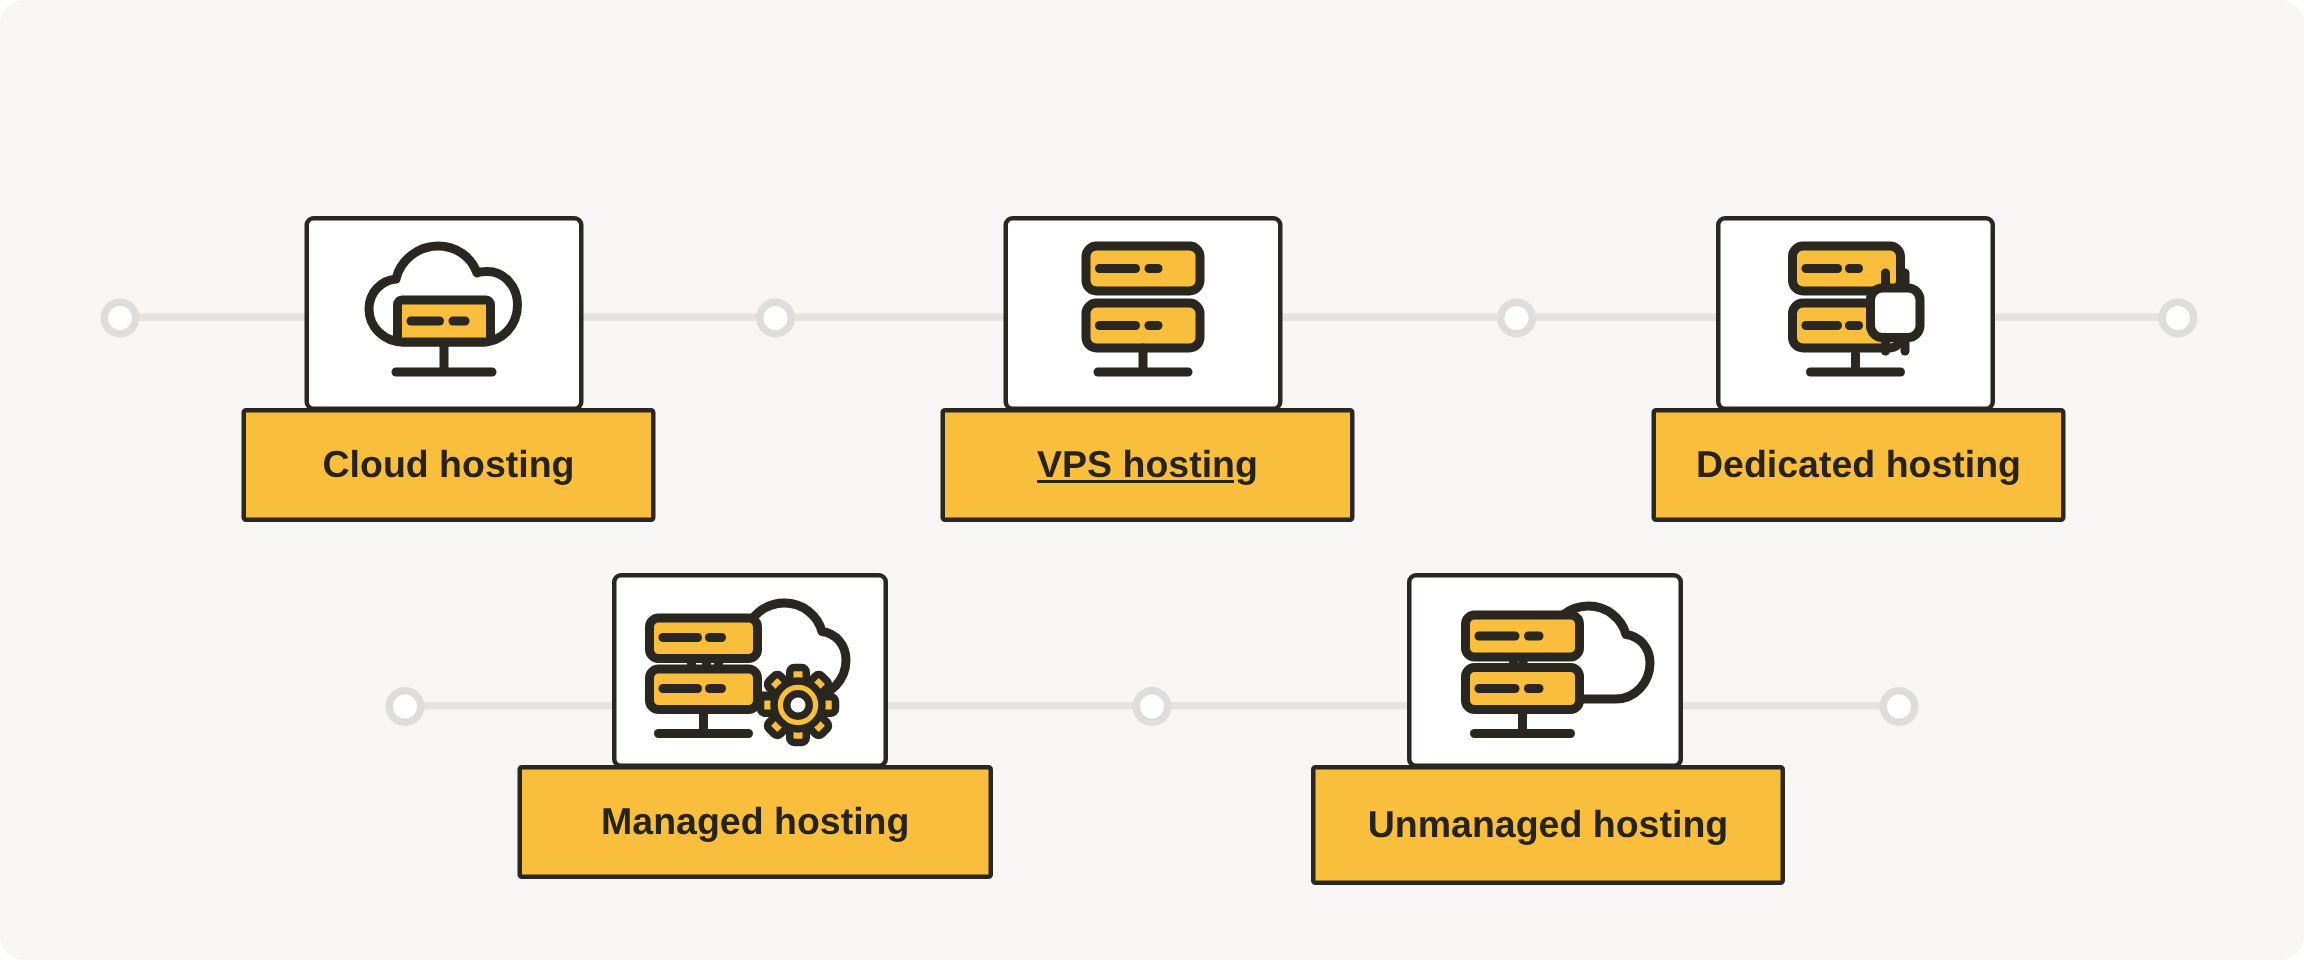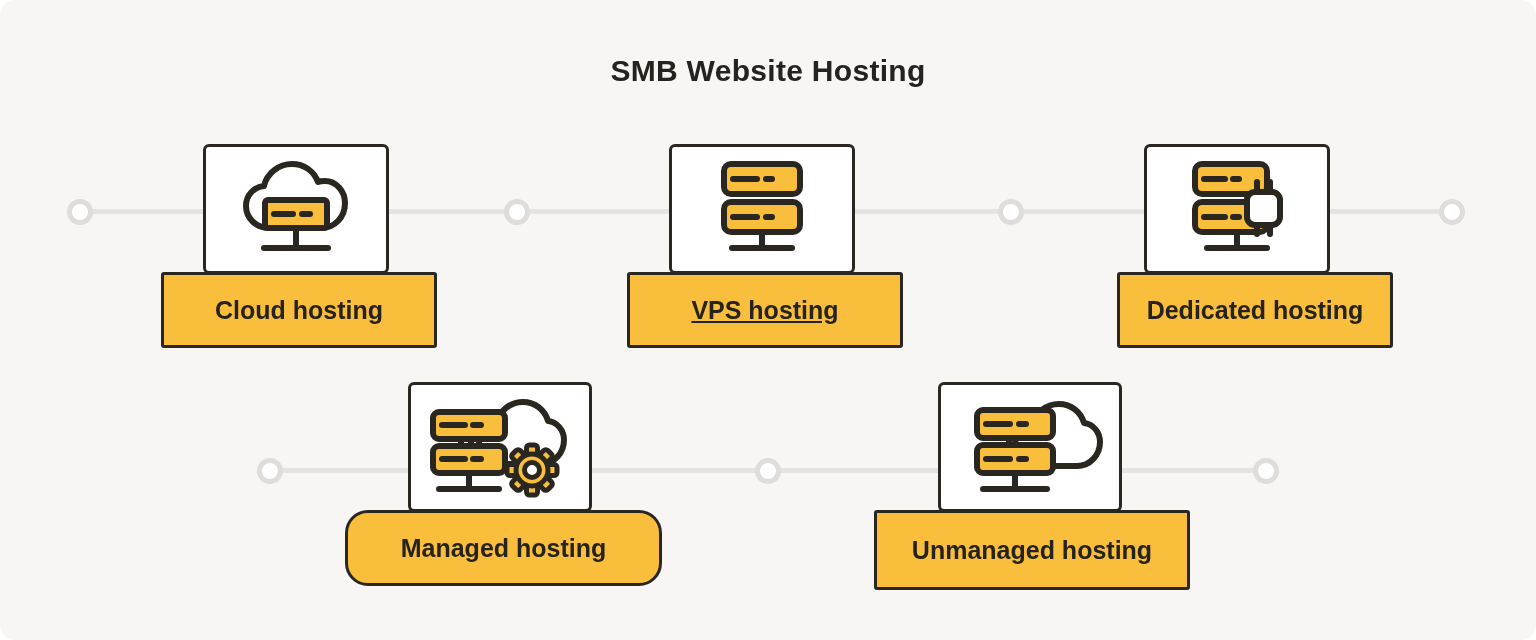--- a/index.html
+++ b/index.html
@@ -31,34 +31,33 @@
     background:#F9BE3B; border:3px solid #2A2620; border-radius:3px;
     display:flex; align-items:center; justify-content:center;
     font-size:25px; font-weight:700; color:#26221D;
   }
   
   #icon-cloud     { left:203px;  top:144px; width:186px; height:130px; }
   #label-cloud    { left:161px;  top:272px; width:276px; height:76px;  }
   #icon-vps       { left:669px;  top:144px; width:186px; height:130px; }
   #label-vps      { left:627px;  top:272px; width:276px; height:76px;text-decoration:underline;  }
   #icon-dedicated { left:1144px; top:144px; width:186px; height:130px; }
-  #label-dedicated{ left:1101px; top:272px; width:276px; height:76px;margin-left:16px;  }
+  #label-dedicated{ left:1101px; top:272px; width:276px; height:76px;  }
   
   #icon-managed   { left:408px;  top:382px; width:184px; height:130px; }
-  #label-managed  { left:345px;  top:510px; width:317px; height:76px;border-radius:23px;  }
+  #label-managed  { left:345px;  top:510px; width:317px; height:76px;  }
   #icon-unmanaged { left:938px;  top:382px; width:184px; height:130px; }
   #label-unmanaged{ left:874px;  top:510px; width:316px; height:80px;  }
   svg { display:block; }
 </style>
 </head>
 <body>
 
 <div class="canvas">
 
-  <div class="title">SMB Website Hosting</div>
 
   <div class="rail row1"></div>
   <div class="rail row2"></div>
   <div class="dot" style="left:67px;   top:199px;"></div>
   <div class="dot" style="left:504px;  top:199px;"></div>
   <div class="dot" style="left:998px;  top:199px;"></div>
   <div class="dot" style="left:1439px; top:199px;"></div>
   <div class="dot" style="left:257px;  top:458px;"></div>
   <div class="dot" style="left:755px;  top:458px;"></div>
   <div class="dot" style="left:1253px; top:458px;"></div>

